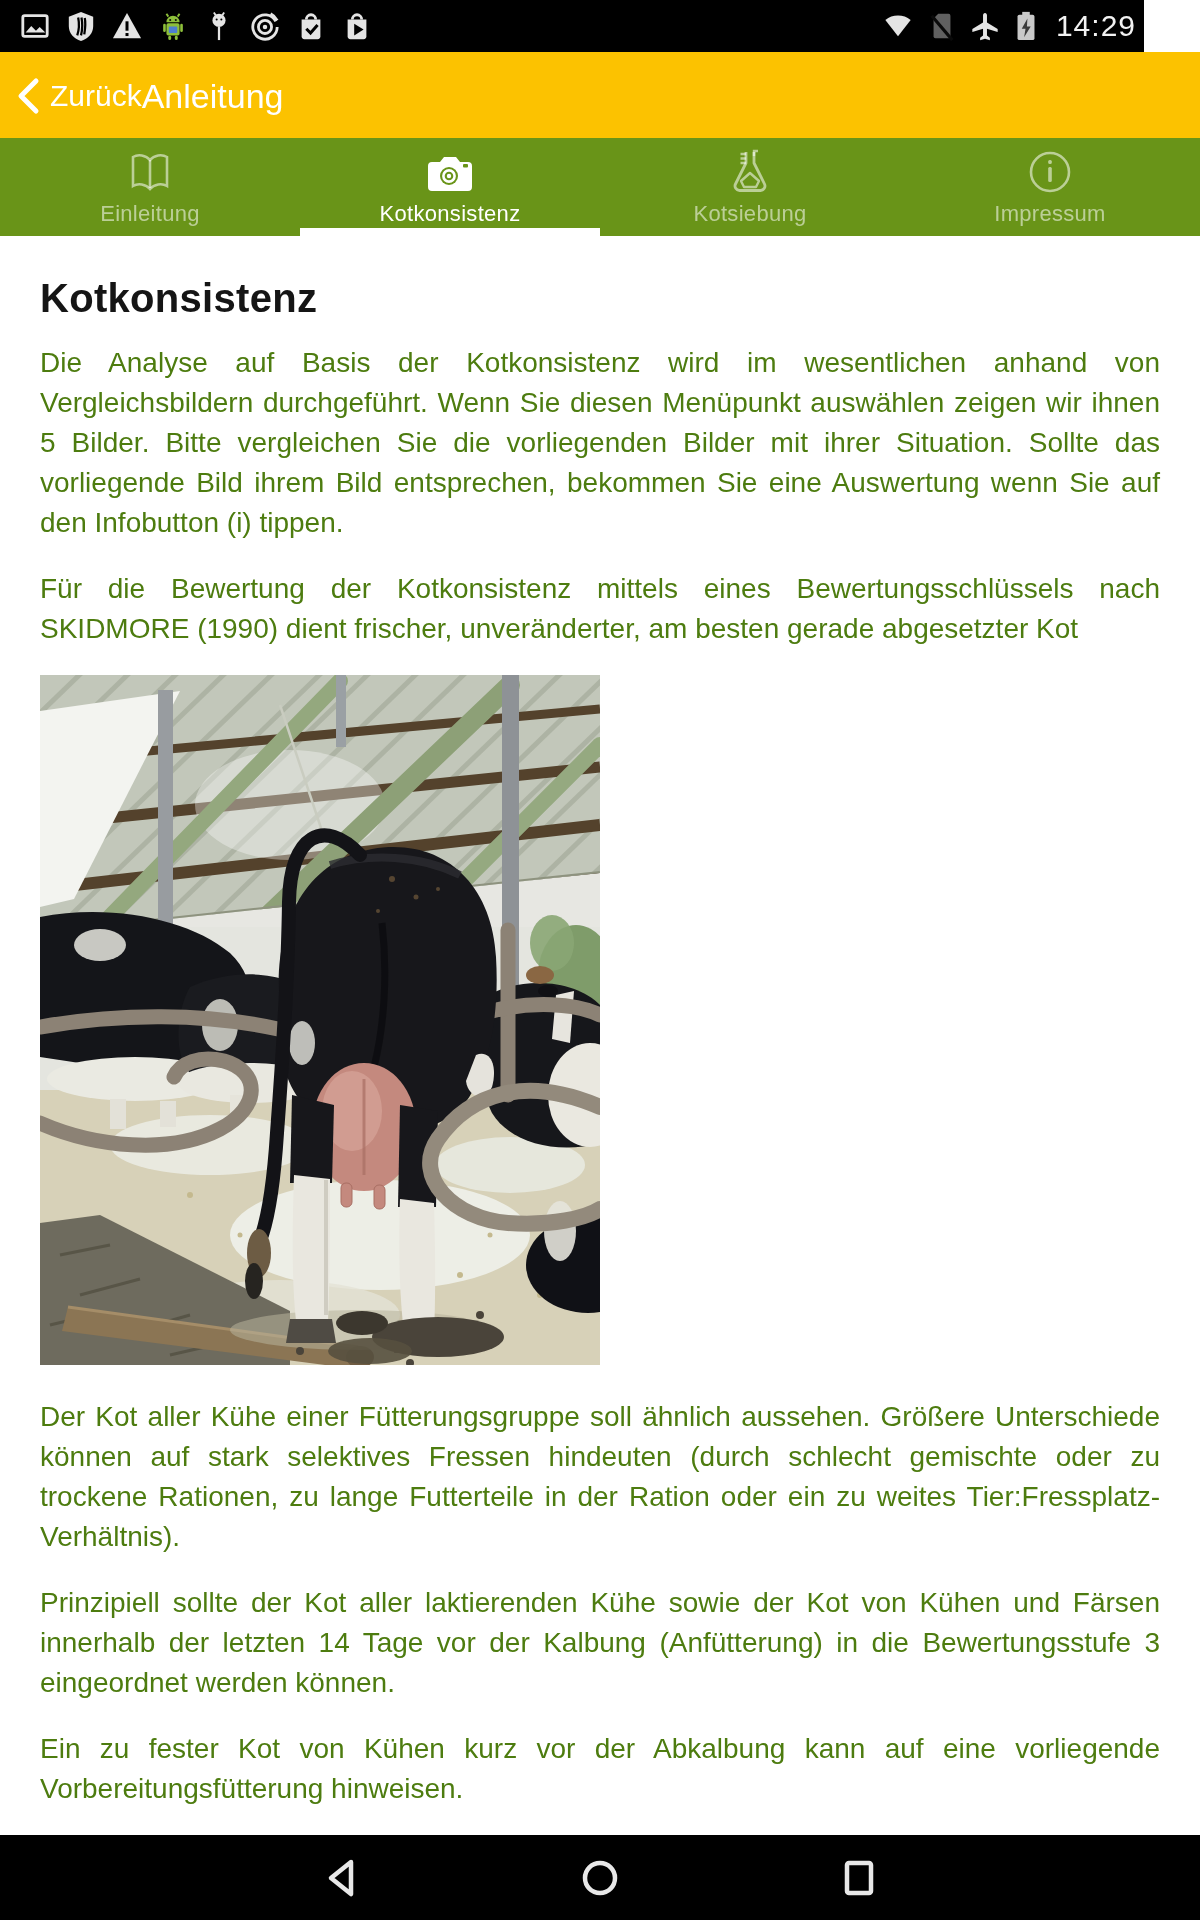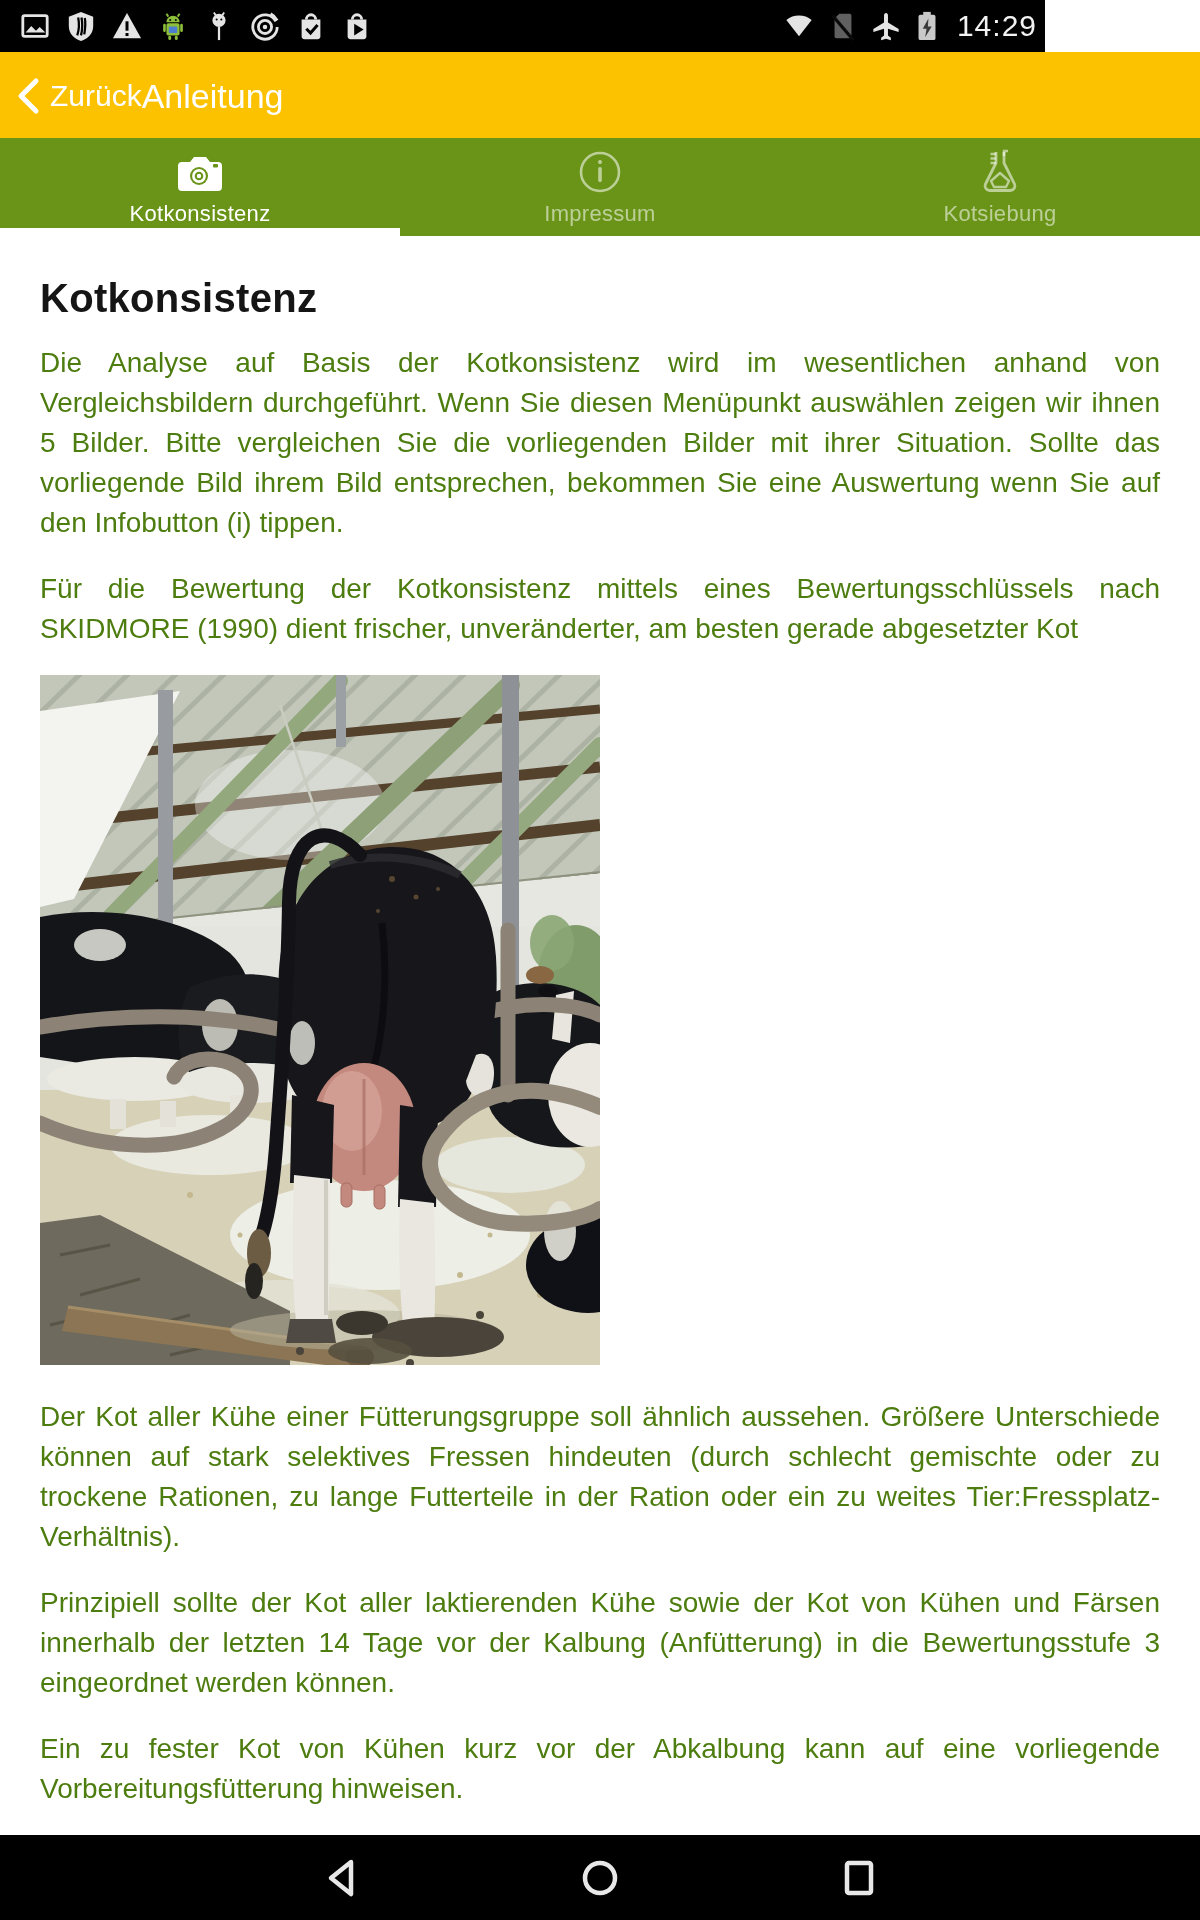--- a/index.html
+++ b/index.html
@@ -1,20 +1,20 @@
 <!DOCTYPE html>
 <html><head>
 <meta charset="utf-8">
 <style>
   * { box-sizing: border-box; margin: 0; padding: 0; }
   html,body { width:1200px; height:1920px; background:#fff; font-family:"Liberation Sans",sans-serif; }
   .screen { position:relative; width:1200px; height:1920px; overflow:hidden; background:#fff; }
 
   
-  .status-bar { position:absolute; top:0; left:0; width:1045px; height:52px; background:#000;
+  .status-bar { position:absolute; top:0; left:0; width:1144px; height:52px; background:#000;
     display:flex; align-items:center; padding-left:20px; }
   .status-left { display:flex; align-items:center; gap:16px; }
   .status-right { position:absolute; right:8px; top:0; height:52px; display:flex; align-items:center; gap:13px; }
   .status-icon { display:block; }
   .status-time { color:#f2f2f2; font-size:30px; letter-spacing:1px; margin-left:4px; }
 
   
   .action-bar { position:absolute; top:52px; left:0; width:1200px; height:88px; background:#fcc200;
     display:flex; align-items:center; }
   .back-group { display:flex; align-items:center; height:100%; padding:0 0 0 14px; cursor:pointer; }
@@ -122,52 +122,61 @@
     <div class="back-group">
       <svg width="26" height="40" viewBox="0 0 26 40">
         <path d="M22 5 L7 20 L22 35" fill="none" stroke="#fff" stroke-width="5" stroke-linecap="round" stroke-linejoin="round"></path>
       </svg>
       <span class="back-label">Zurück</span>
     </div>
     <span class="action-title">Anleitung</span>
   </div>
 
   <div class="tab-bar">
+    <div class="tab">
+      <span class="tab-icon">
+        <svg width="48" height="42" viewBox="0 0 48 42">
+          <path d="M24 8 C20 3 12 2 7 5 V34 C12 31 20 32 24 37 C28 32 36 31 41 34 V5 C36 2 28 3 24 8 Z" fill="none" stroke="rgba(255,255,255,0.55)" stroke-width="2.6"></path>
+          <line x1="24" y1="8" x2="24" y2="36" stroke="rgba(255,255,255,0.55)" stroke-width="2.6"></line>
+        </svg>
+      </span>
+      <span class="tab-label">Einleitung</span>
+    </div>
     <div class="tab active">
       <span class="tab-icon">
         <svg width="50" height="40" viewBox="0 0 50 40">
           <path d="M15 8 l4-5 h12 l4 5 h8 a4 4 0 014 4 v21 a4 4 0 01-4 4 H7 a4 4 0 01-4-4 V12 a4 4 0 014-4 Z" fill="#ffffff"></path>
           <rect x="38" y="10" width="5" height="3.5" rx="1" fill="#699418"></rect>
           <circle cx="24" cy="22" r="9" fill="#699418"></circle>
           <circle cx="24" cy="22" r="5.6" fill="none" stroke="#ffffff" stroke-width="2.6"></circle>
           <circle cx="24" cy="22" r="2.2" fill="#ffffff"></circle>
         </svg>
       </span>
       <span class="tab-label">Kotkonsistenz</span>
     </div>
     <div class="tab">
       <span class="tab-icon">
-        <svg width="44" height="44" viewBox="0 0 44 44">
-          <circle cx="22" cy="22" r="19" fill="none" stroke="rgba(255,255,255,0.55)" stroke-width="2.6"></circle>
-          <rect x="20.2" y="17" width="3.6" height="15" rx="1.5" fill="rgba(255,255,255,0.55)"></rect>
-          <rect x="20.2" y="10" width="3.6" height="4" rx="1.5" fill="rgba(255,255,255,0.55)"></rect>
-        </svg>
-      </span>
-      <span class="tab-label">Impressum</span>
-    </div>
-    <div class="tab">
-      <span class="tab-icon">
         <svg width="46" height="46" viewBox="0 0 46 46">
           <path d="M19 4 V15 L8.5 36 a4.5 4.5 0 004 6.5 h21 a4.5 4.5 0 004-6.5 L27 15 V4" fill="none" stroke="rgba(255,255,255,0.55)" stroke-width="2.8" stroke-linejoin="round"></path>
           <path d="M13.5 6 h5.5 M13.5 10.5 h5.5 M13.5 15 h5.5" stroke="rgba(255,255,255,0.55)" stroke-width="2.4"></path>
           <path d="M31 3 h-4 v5" fill="none" stroke="rgba(255,255,255,0.55)" stroke-width="2.4"></path>
           <path d="M14 33 L23 25 32 33 29 39 H17 Z" fill="none" stroke="rgba(255,255,255,0.55)" stroke-width="2.4" stroke-linejoin="round"></path>
         </svg>
       </span>
       <span class="tab-label">Kotsiebung</span>
+    </div>
+    <div class="tab">
+      <span class="tab-icon">
+        <svg width="44" height="44" viewBox="0 0 44 44">
+          <circle cx="22" cy="22" r="19" fill="none" stroke="rgba(255,255,255,0.55)" stroke-width="2.6"></circle>
+          <rect x="20.2" y="17" width="3.6" height="15" rx="1.5" fill="rgba(255,255,255,0.55)"></rect>
+          <rect x="20.2" y="10" width="3.6" height="4" rx="1.5" fill="rgba(255,255,255,0.55)"></rect>
+        </svg>
+      </span>
+      <span class="tab-label">Impressum</span>
     </div>
   </div>
 
   <div class="content">
     <h1>Kotkonsistenz</h1>
     <p>Die Analyse auf Basis der Kotkonsistenz wird im wesentlichen anhand von Vergleichsbildern durchgeführt. Wenn Sie diesen Menüpunkt auswählen zeigen wir ihnen 5 Bilder. Bitte vergleichen Sie die vorliegenden Bilder mit ihrer Situation. Sollte das vorliegende Bild ihrem Bild entsprechen, bekommen Sie eine Auswertung wenn Sie auf den Infobutton (i) tippen.</p>
     <p>Für die Bewertung der Kotkonsistenz mittels eines Bewertungsschlüssels nach SKIDMORE (1990) dient frischer, unveränderter, am besten gerade abgesetzter Kot</p>
 
     <svg class="photo" width="560" height="690" viewBox="0 0 560 690">
       <defs>

